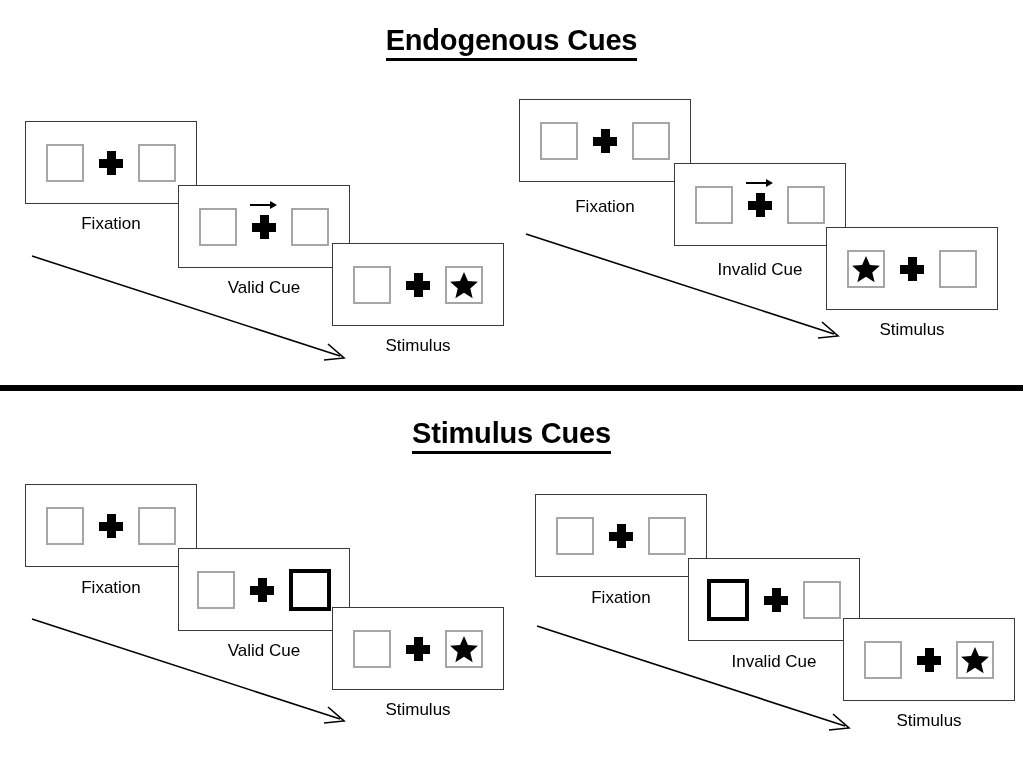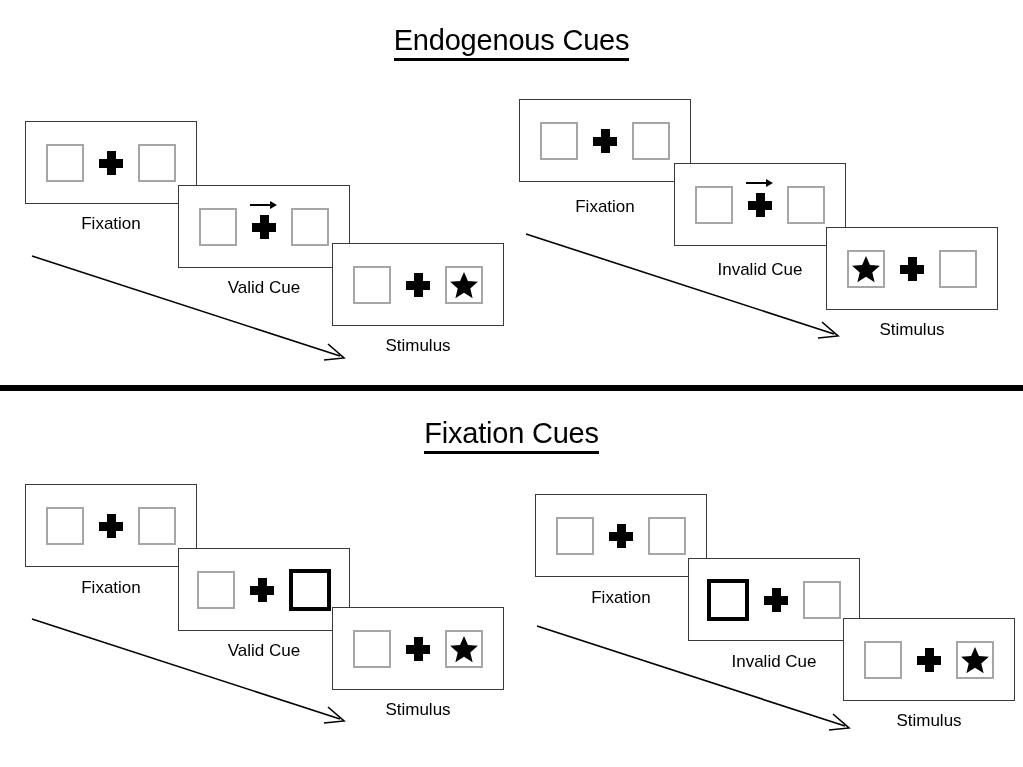--- a/index.html
+++ b/index.html
@@ -17,21 +17,21 @@
     color: #000000;
   }
 
   
   .section-title {
     position: absolute;
     left: 0;
     width: 1023px;
     text-align: center;
     font-size: 29px;
-    font-weight: normal;
+    font-weight: bold;
     letter-spacing: -0.2px;
   }
   .section-title .title-text {
     display: inline-block;
     border-bottom: 3px solid #000;
     padding-bottom: 1px;
   }
 
   
   .divider {
@@ -216,21 +216,21 @@
     </div>
     <div class="plus"></div>
     <div class="box"></div>
   </div>
 </div>
 <div class="stage-label" style="left:826px; top:320px; width:172px; z-index:6;">Stimulus</div>
 
 <div class="divider" style="top:385px;"></div>
 
 <div class="section-title" style="top:417px;">
-  <span class="title-text">Fixation Cues</span>
+  <span class="title-text">Stimulus Cues</span>
 </div>
 
 <svg class="seq-arrow" style="left:28px; top:613px;" width="325" height="118" viewBox="0 0 325 118">
   <line x1="4" y1="6" x2="312" y2="106" stroke="#000" stroke-width="1.6"></line>
   <path d="M 300 94 L 316 108 L 296 110" fill="none" stroke="#000" stroke-width="1.6"></path>
 </svg>
 
 <div class="frame" style="left:25px; top:484px; width:172px; height:83px; z-index:3;">
   <div class="frame-inner">
     <div class="box"></div>

